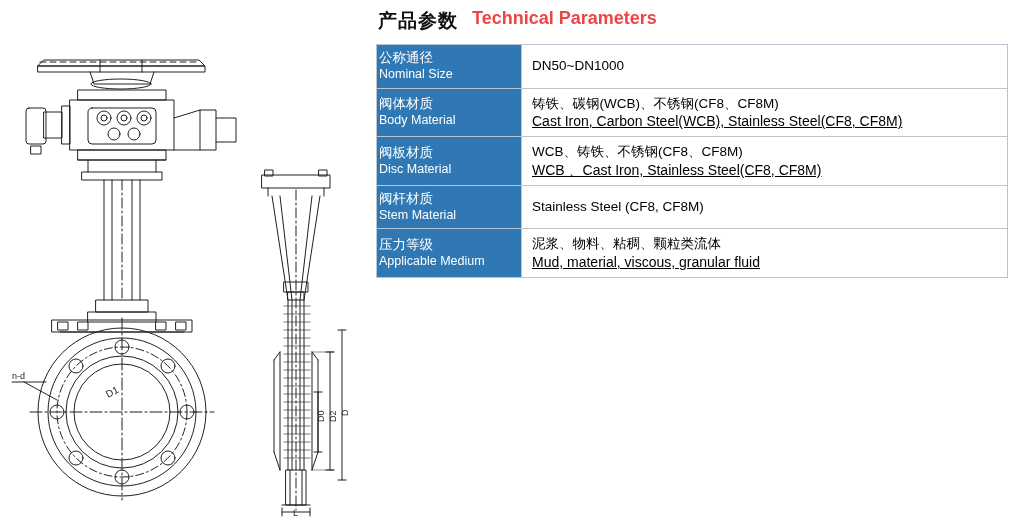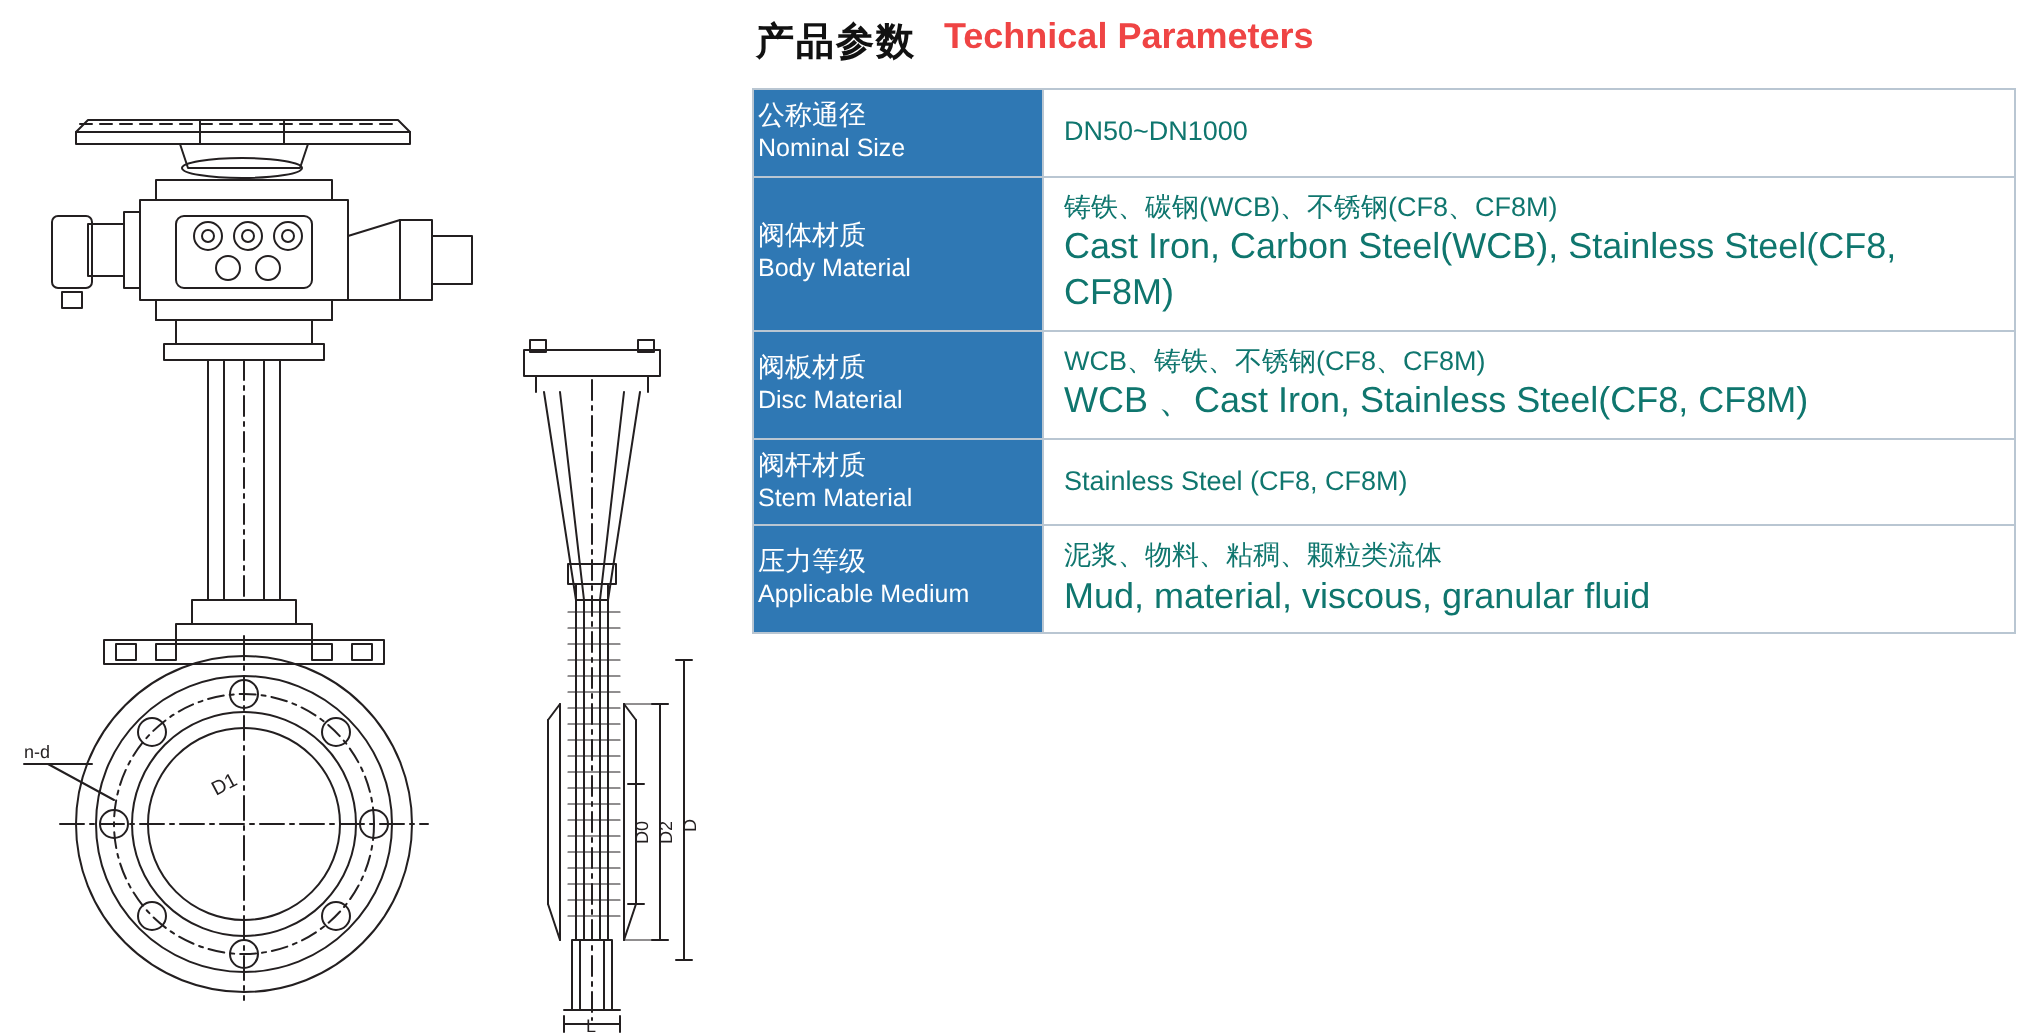--- a/index.html
+++ b/index.html
@@ -30,24 +30,24 @@
     border:1px solid #b9c6d2;
     vertical-align:middle;
   }
   td.label{
     width:140px;background:#2f78b4;color:#ffffff;
     padding:5px 2px;line-height:1.25;
   }
   td.label .l-cn{font-size:13.5px;display:block;font-weight:normal;}
   td.label .l-en{font-size:12.5px;display:block;}
   td.value{
-    background:#ffffff;color:#0f766e;padding:6px 10px;line-height:1.3;margin-left:36px;
+    background:#ffffff;color:#000000;padding:6px 10px;line-height:1.3;margin-left:36px;
   }
   td.value .v-cn{font-size:13.5px;display:block;}
-  td.value .v-en{font-size:18px;display:block;}
+  td.value .v-en{font-size:14px;display:block;text-decoration:underline;}
   td.value .v-single{font-size:13.5px;display:block;}
 </style>
 </head>
 <body>
 
 <div class="page">
 
   <div class="drawing">
     <svg width="370" height="517" viewBox="0 0 370 517" xmlns="http://www.w3.org/2000/svg">
       <g stroke="#231f20" fill="none" stroke-width="1" stroke-linecap="round" stroke-linejoin="round">

